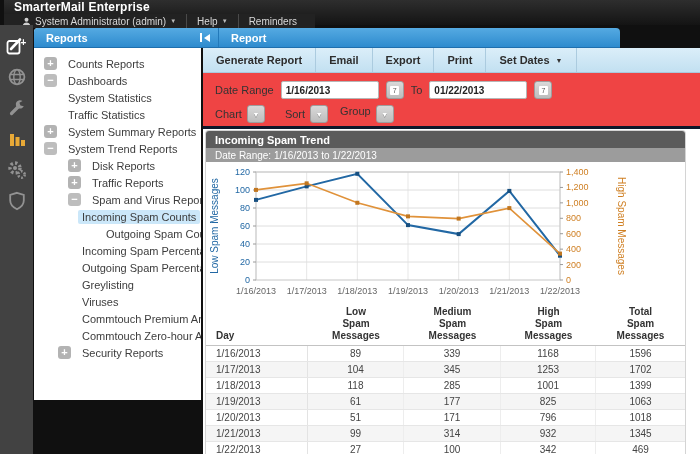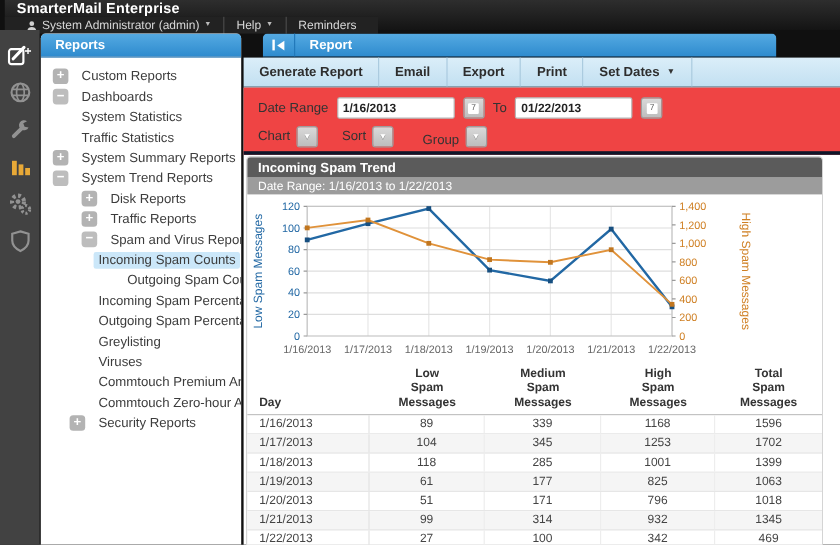--- a/index.html
+++ b/index.html
@@ -16,34 +16,34 @@
   .tb-item{color:#d8d8d8;font-size:10px;display:flex;align-items:center;gap:4px;padding:0 10px;height:100%;cursor:pointer;}
   .tb-sep{width:1px;height:14px;background:#4a4a4a;}
   .caret{font-size:6px;color:#bbb;line-height:1;}
   .person{width:9px;height:9px;display:inline-block;}
 
   
   #rail{left:0;top:25px;width:33px;height:429px;background:#424242;display:flex;flex-direction:column;align-items:center;padding-top:10px;box-sizing:border-box;gap:9px;}
   .rail-btn{width:24px;height:22px;display:flex;align-items:center;justify-content:center;cursor:pointer;}
 
   
-  #sidebar{left:34px;top:28px;width:167px;height:426px;background:#fff;border-radius:4px 4px 0 0;overflow:hidden;}
+  #sidebar{left:34px;top:28px;width:167px;height:372px;background:#fff;border-radius:4px 4px 0 0;overflow:hidden;}
   .blue-hdr{height:19px;background:linear-gradient(#55aae2,#2e8bce);border-bottom:1px solid #1f6fad;
             display:flex;align-items:center;color:#fff;font-size:11px;font-weight:bold;}
   #sidebar .blue-hdr{padding-left:12px;}
   #tree{padding-top:7px;}
   .tree-item{height:17px;display:flex;align-items:center;font-size:11px;color:#3c3c3c;cursor:pointer;white-space:nowrap;}
   .toggle{width:13px;height:13px;border-radius:3px;background:#b3b3b3;color:#fff;font-size:11px;font-weight:bold;
           display:inline-flex;align-items:center;justify-content:center;line-height:1;margin-right:7px;flex:0 0 auto;}
   .toggle.minus{background:#bdbdbd;}
   .tree-label{padding:1px 4px;border-radius:2px;}
   .tree-item.selected .tree-label{background:#cbe7f9;}
 
   
-  #main-hdr{left:219px;top:28px;width:428px;height:19px;border-radius:4px 4px 0 0;align-items:center;}
+  #main-hdr{left:192px;top:28px;width:428px;height:19px;border-radius:4px 4px 0 0;align-items:center;}
   #collapse{display:flex;align-items:center;gap:2px;padding:0 8px;height:100%;cursor:pointer;}
   .cbar{width:2px;height:9px;background:#fff;}
   .ctri{width:0;height:0;border-top:4px solid transparent;border-bottom:4px solid transparent;border-right:6px solid #fff;}
   .hdr-sep{width:1px;height:19px;background:#2279ba;margin-right:12px;}
 
   #toolbar{left:203px;top:48px;width:497px;height:24px;background:linear-gradient(#dbeef9,#c2e0f1);
            border-bottom:1px solid #a9c9dd;display:flex;align-items:stretch;}
   .tool-btn{display:flex;align-items:center;padding:0 13px;font-size:11px;font-weight:bold;color:#2d2d2d;
             border-right:1px solid #abcbdf;cursor:pointer;gap:6px;}
   .tool-caret{font-size:7px;color:#333;}
@@ -147,21 +147,21 @@
     </div>
   </div>
 
   <div id="sidebar" class="abs">
     <div class="blue-hdr">
       <span>Reports</span>
     </div>
     <div id="tree">
         <div class="tree-item" style="padding-left: 10px;">
           <span class="toggle">+</span>
-          <span class="tree-label">Custom Reports</span>
+          <span class="tree-label">Counts Reports</span>
         </div>
         <div class="tree-item" style="padding-left: 10px;">
           <span class="toggle minus">−</span>
           <span class="tree-label">Dashboards</span>
         </div>
         <div class="tree-item" style="padding-left: 30px;">
           <span class="tree-label">System Statistics</span>
         </div>
         <div class="tree-item" style="padding-left: 30px;">
           <span class="tree-label">Traffic Statistics</span>
@@ -260,27 +260,27 @@
             <span class="cal-inner">7</span>
           </span>
       </div>
       <div class="row2">
           <span style="display: inline-flex; align-items: center; gap: 5px; margin-right: 12px;">
             <span class="flt-label">Chart</span>
             <span class="mini-btn">
               <span class="dd-caret">▼</span>
             </span>
           </span>
-          <span style="display: inline-flex; align-items: center; gap: 5px; margin-right: 16px;">
+          <span style="display: inline-flex; align-items: center; gap: 5px; margin-right: 4px;">
             <span class="flt-label">Sort</span>
             <span class="mini-btn">
               <span class="dd-caret">▼</span>
             </span>
           </span>
-          <span style="display: inline-flex; align-items: flex-end; gap: 5px; margin-right: 12px;">
+          <span style="display: inline-flex; align-items: flex-start; gap: 5px; margin-right: 12px;">
             <span class="flt-label">Group</span>
             <span class="mini-btn">
               <span class="dd-caret">▼</span>
             </span>
           </span>
         </div>
     </div>
 
     <div id="report-panel">
       <div id="chart-title">

